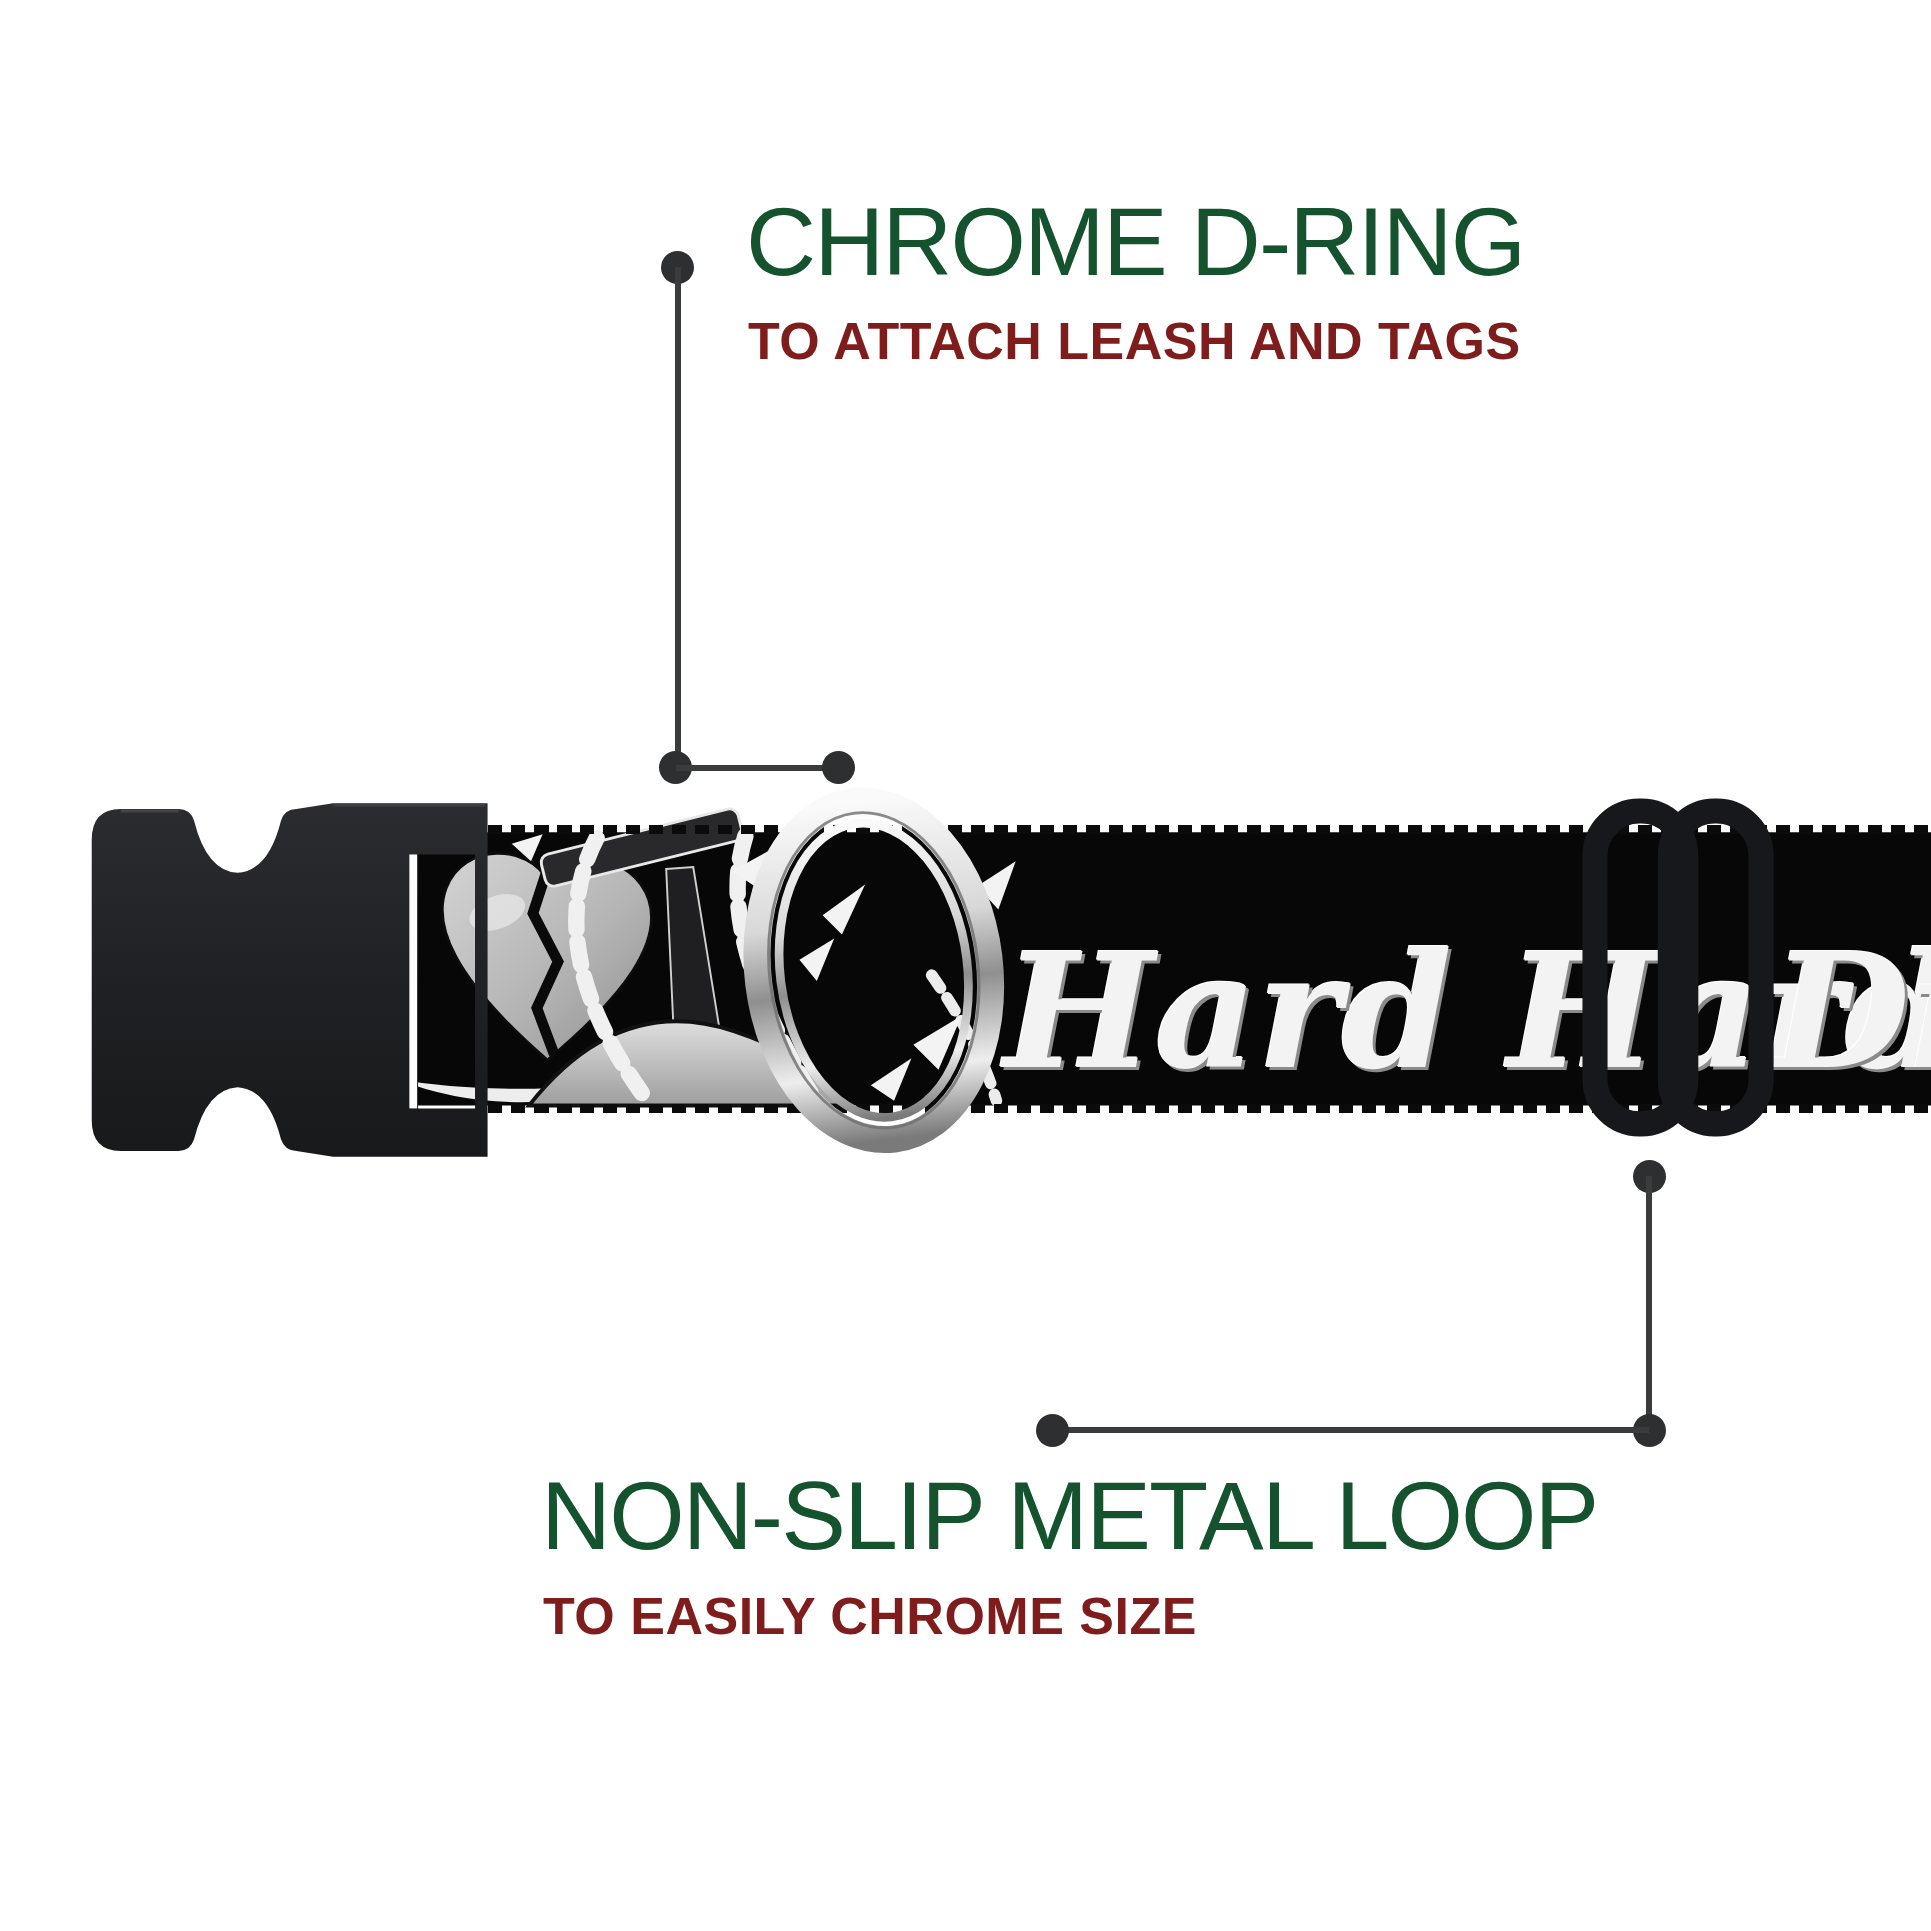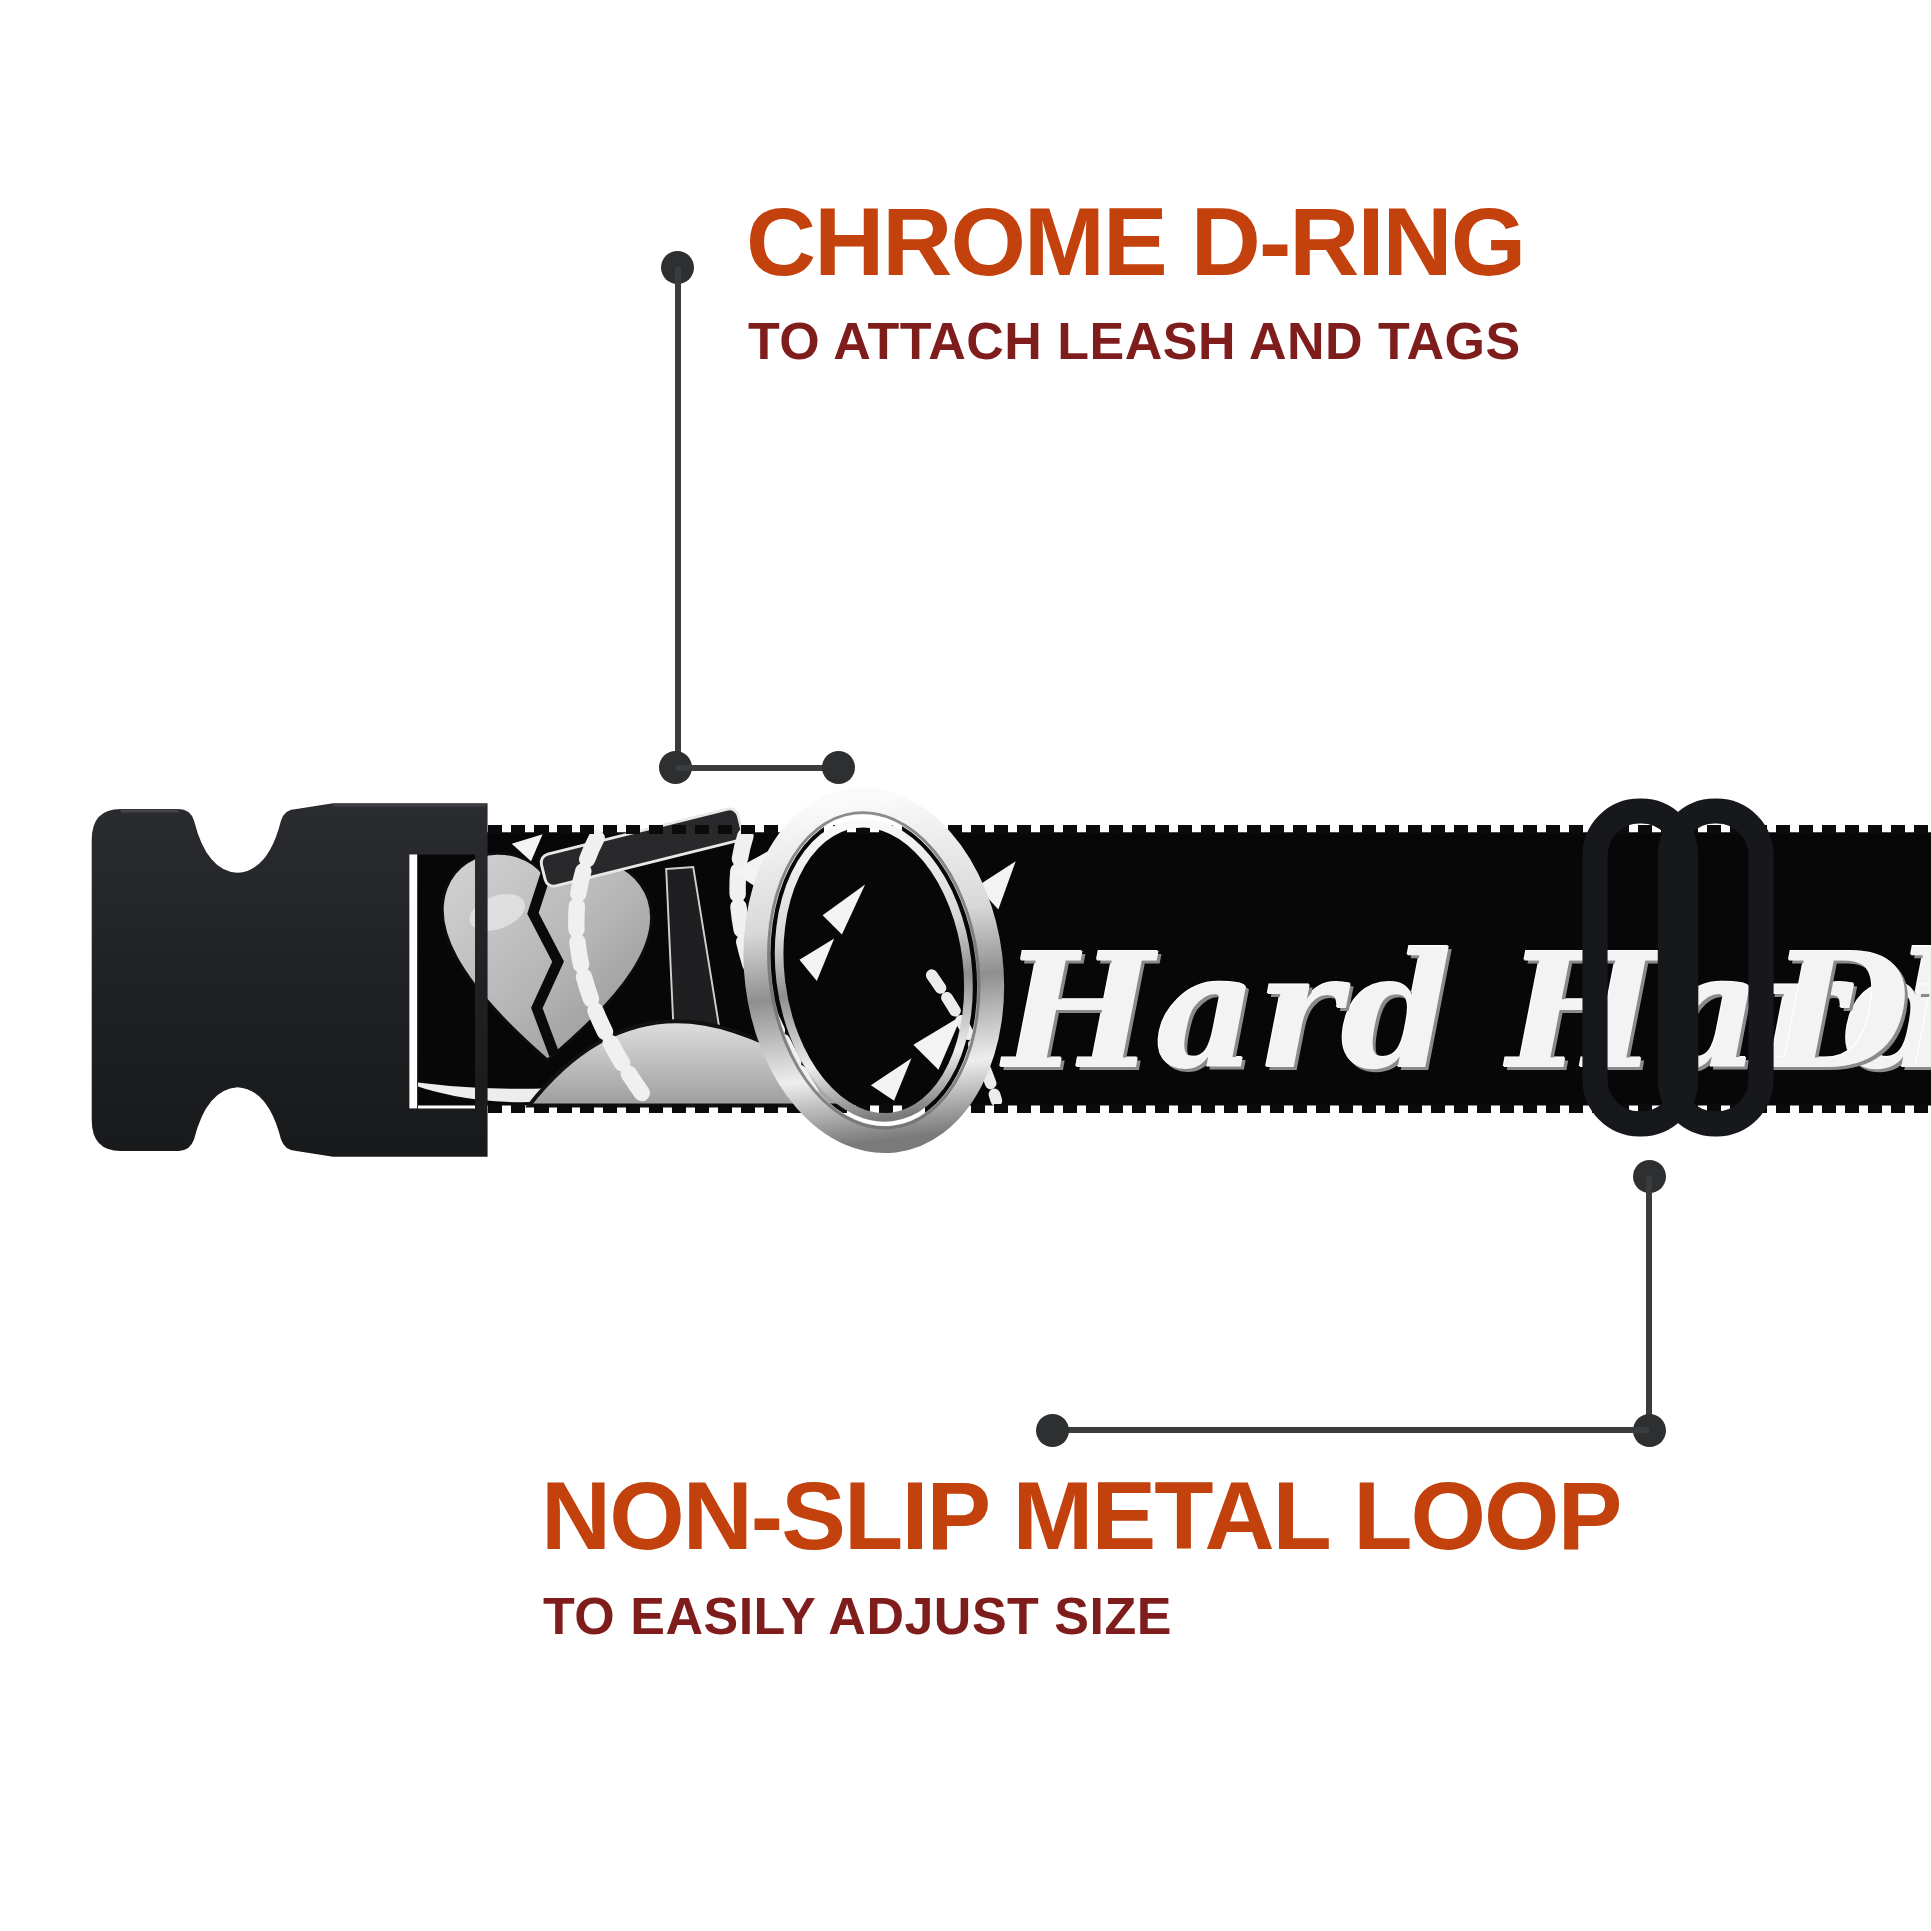--- a/index.html
+++ b/index.html
@@ -2,22 +2,22 @@
 <html><head>
 <meta charset="utf-8">
 <style>
   html,body{margin:0;padding:0;background:#ffffff;}
   #canvas{
     position:relative;width:1931px;height:1931px;background:#ffffff;
     overflow:hidden;font-family:"Liberation Sans",sans-serif;
   }
   
   .callout-title{
-    position:absolute;line-height:1;font-weight:700;font-size:97px;
-    letter-spacing:-1.9px;color:#c2410c;white-space:nowrap;
+    position:absolute;line-height:1;font-weight:400;font-size:97px;
+    letter-spacing:-1.9px;color:#14532d;white-space:nowrap;
   }
   .callout-sub{
     position:absolute;line-height:1;font-weight:700;font-size:52px;
     letter-spacing:0.5px;color:#7f1d1d;white-space:nowrap;
   }
   
   .c-dot{position:absolute;width:33px;height:33px;border-radius:50%;background:#2E2F31;}
   .c-line{position:absolute;background:#3A3B3D;}
   .c-line.v{width:5.8px;}
   .c-line.h{height:5.8px;}
@@ -137,17 +137,17 @@
     <div class="callout-sub" style="left:748px;top:315px">TO ATTACH LEASH AND TAGS</div>
   </div>
 
   <div>
     <div class="c-dot" style="left:1633px;top:1160px"></div>
     <div class="c-line v" style="left:1646px;top:1176px;height:254px"></div>
     <div class="c-dot" style="left:1633px;top:1414px"></div>
     <div class="c-line h" style="left:1052px;top:1427px;width:597px"></div>
     <div class="c-dot" style="left:1036px;top:1414px"></div>
     <div class="callout-title" style="left:541px;top:1467px">NON-SLIP METAL LOOP</div>
-    <div class="callout-sub" style="left:543px;top:1590px">TO EASILY ADJUST SIZE</div>
+    <div class="callout-sub" style="left:543px;top:1590px">TO EASILY CHROME SIZE</div>
   </div>
 
 </div>
 
 
 </body></html>

